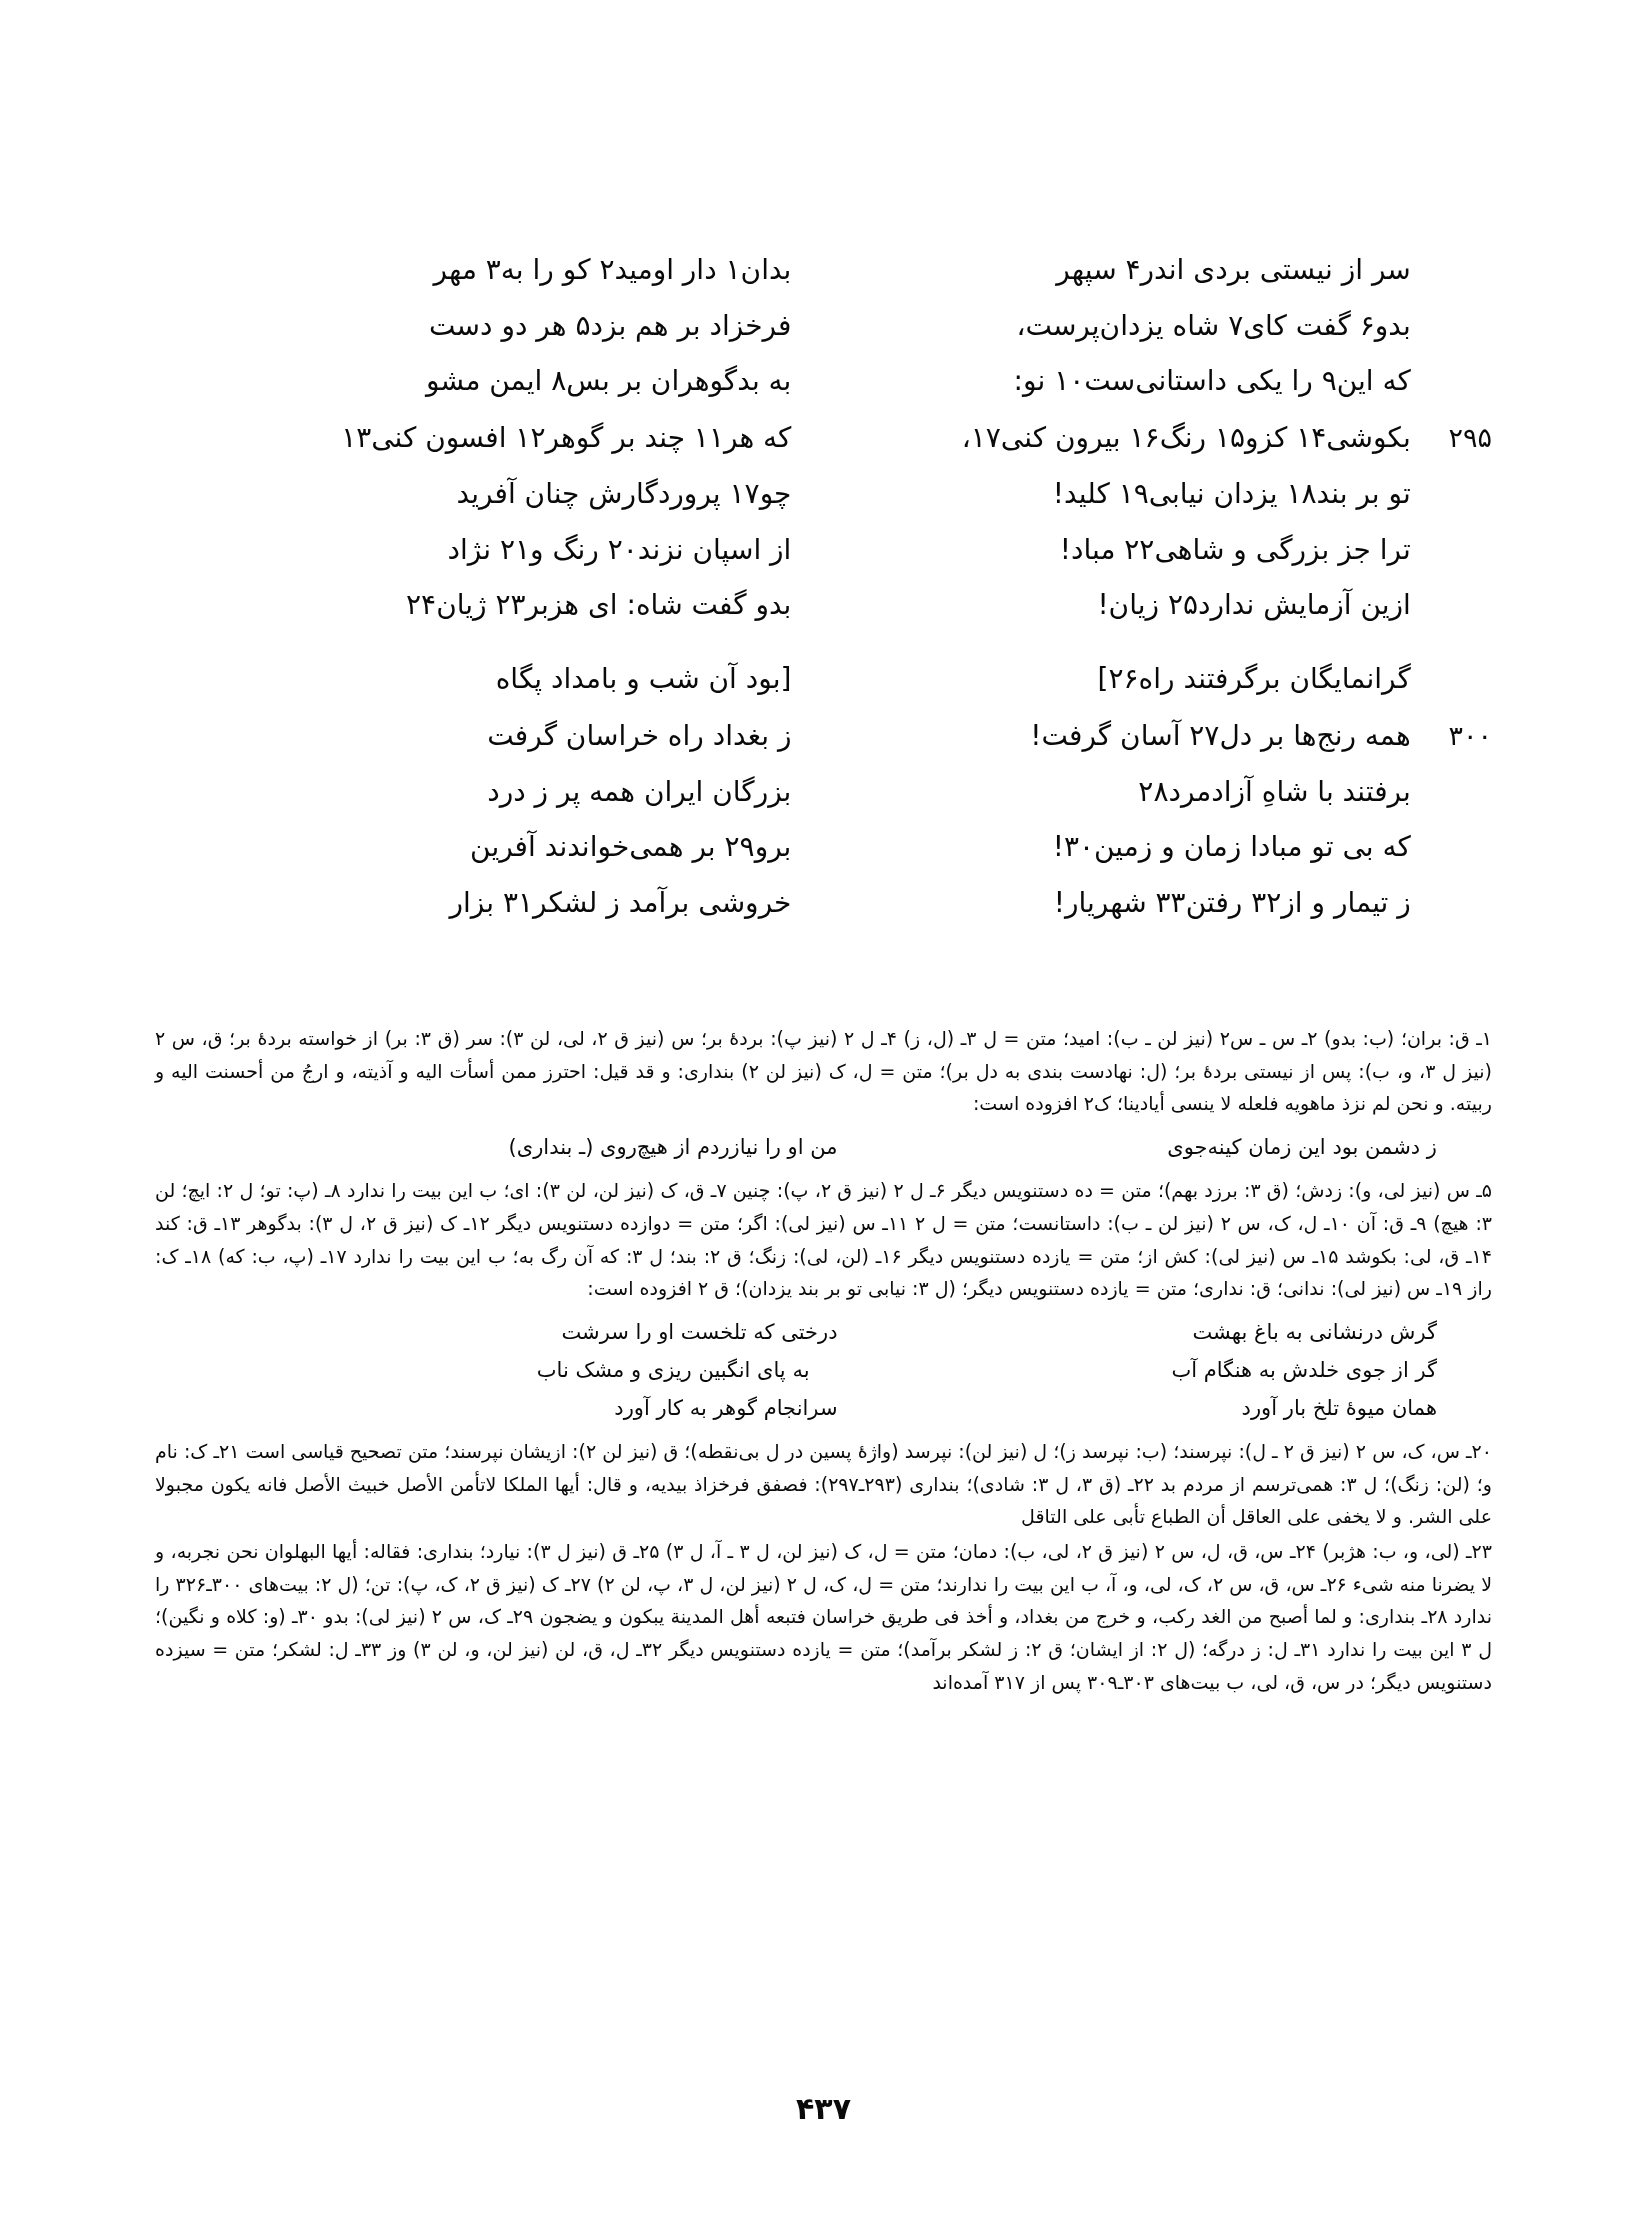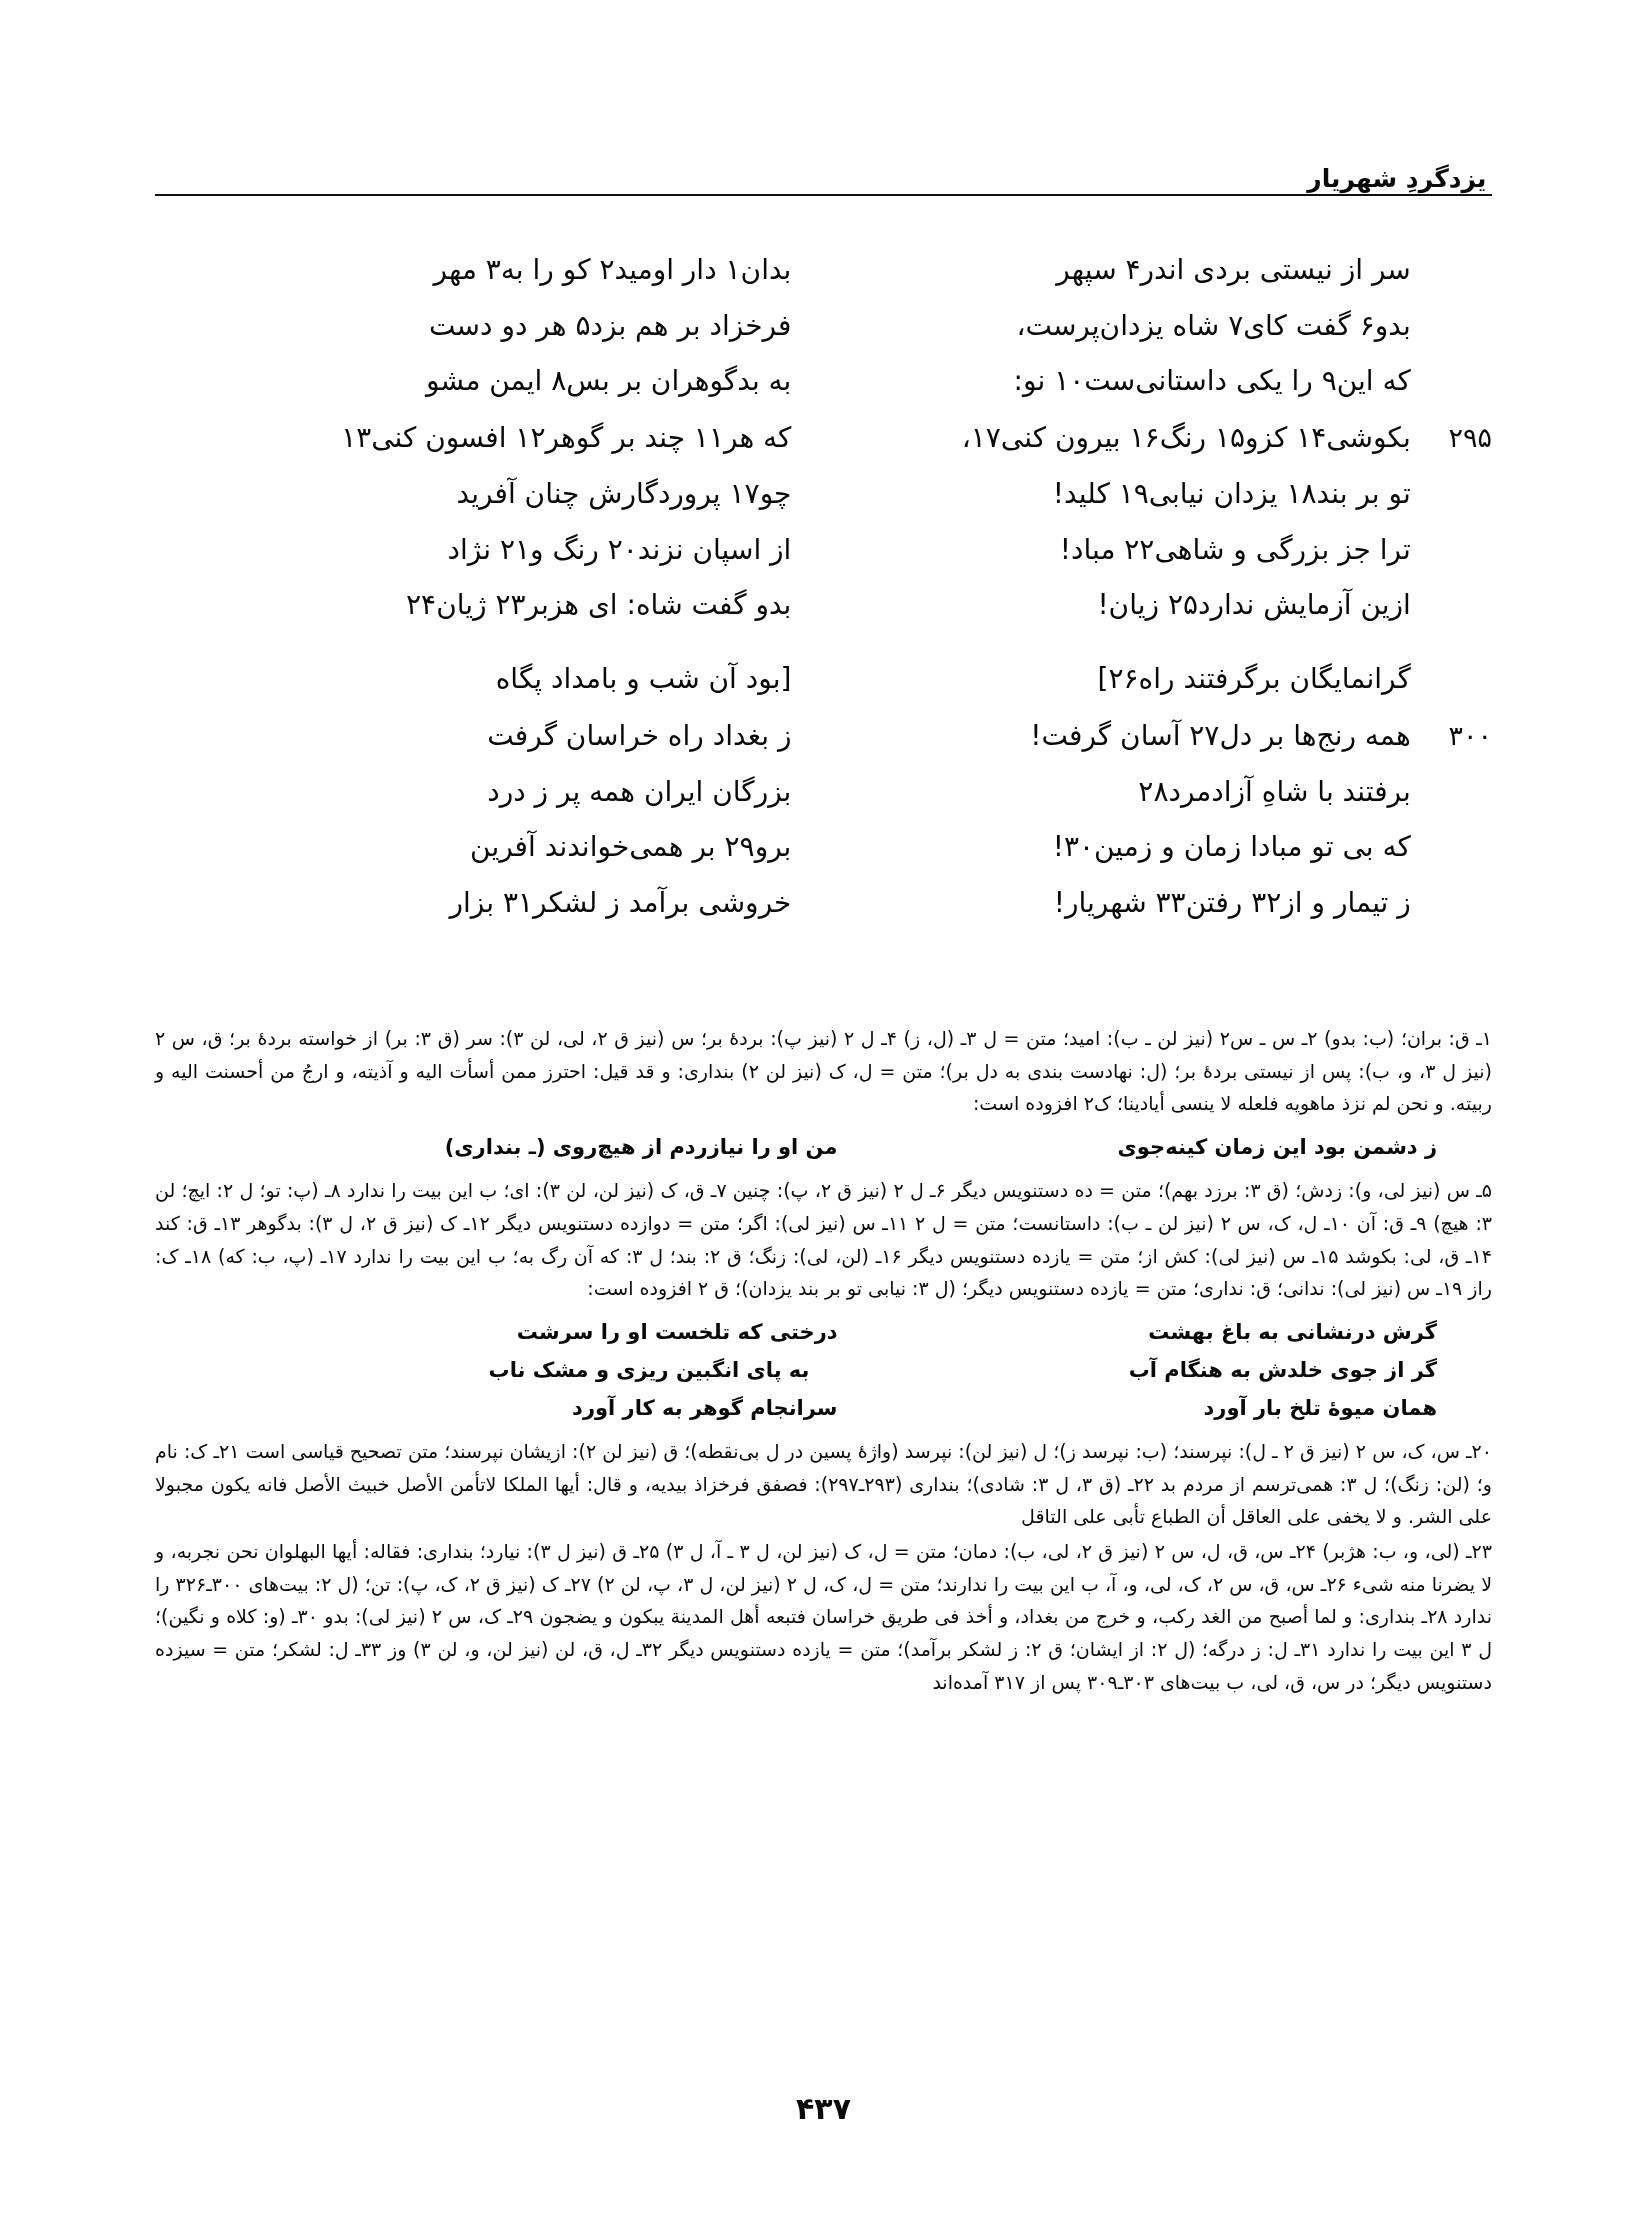--- a/index.html
+++ b/index.html
@@ -108,45 +108,40 @@
   .ap-bayt {
     display: flex;
     flex-direction: row;
     font-size: 21px;
     line-height: 1.8;
     padding: 0 55px;
   }
   .ap-bayt .h {
     flex: 1 1 0;
     white-space: nowrap;
-    font-weight: bold;
   }
   .ap-bayt .h.right { padding-left: 28px; }
 
   
   .folio {
     position: absolute;
     bottom: 100px;
     right: 0;
     left: 0;
     text-align: center;
     font-size: 30px;
     font-weight: bold;
     letter-spacing: 0.9px;
   }
 </style>
 </head>
 <body>
 
 <div class="page">
 
-  <div class="header">
-    <div class="header-title">یزدگردِ شهریار</div>
-    <div class="header-rule"></div>
-  </div>
 
   <div class="verse-area">
 
     <div class="stanza">
       <div class="bayt">
         <div class="num-col"></div>
         <div class="hemi left">سر از نیستی بردی اندر۴ سپهر</div>
         <div class="hemi right">بدان۱ دار اومید۲ کو را به۳ مهر</div>
       </div>
       <div class="bayt">

